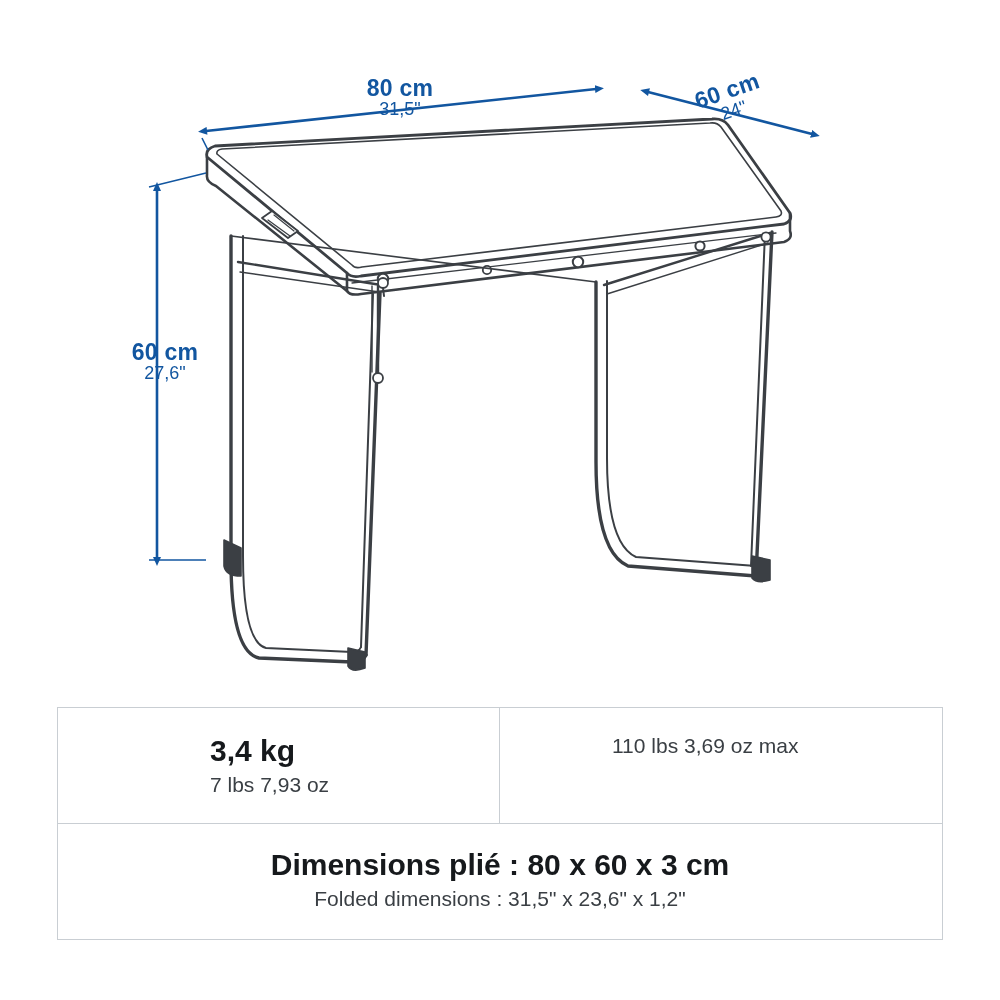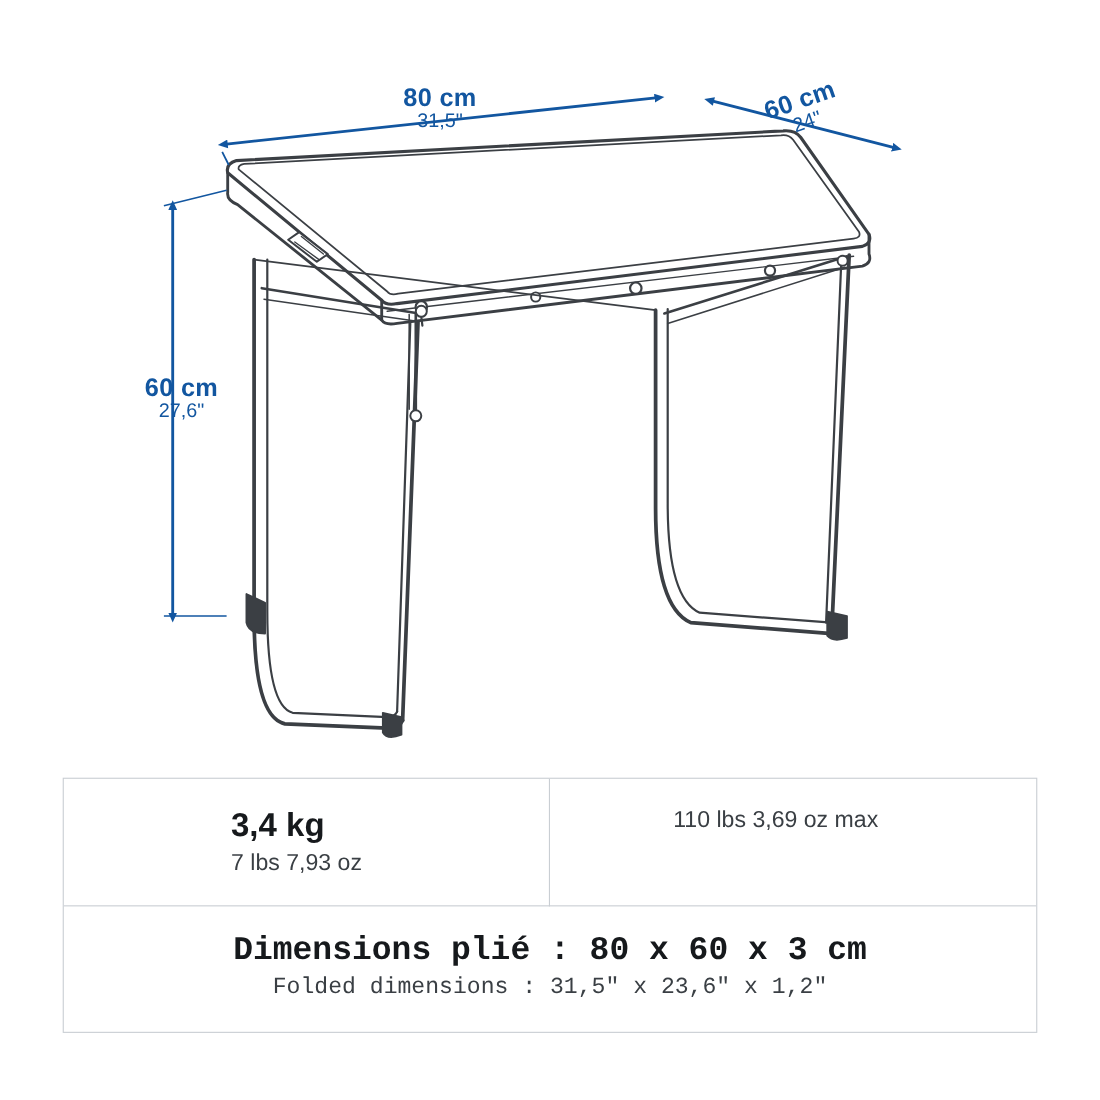--- a/index.html
+++ b/index.html
@@ -92,21 +92,20 @@
   }
   .spec-cell.right-col {
     text-align: left;
     padding-left: 112px;
   }
   .spec-cell.full {
     flex: 1 1 100%;
     border-bottom: none;
     text-align: center;
     padding: 24px 10px 28px 10px;
-    font-family: Liberation Mono, monospace;
   }
   .spec-primary {
     font-weight: bold;
     font-size: 30px;
     color: #16191c;
     margin-bottom: 5px;
   }
   .spec-secondary {
     font-size: 21px;
     color: #3a3f44;

